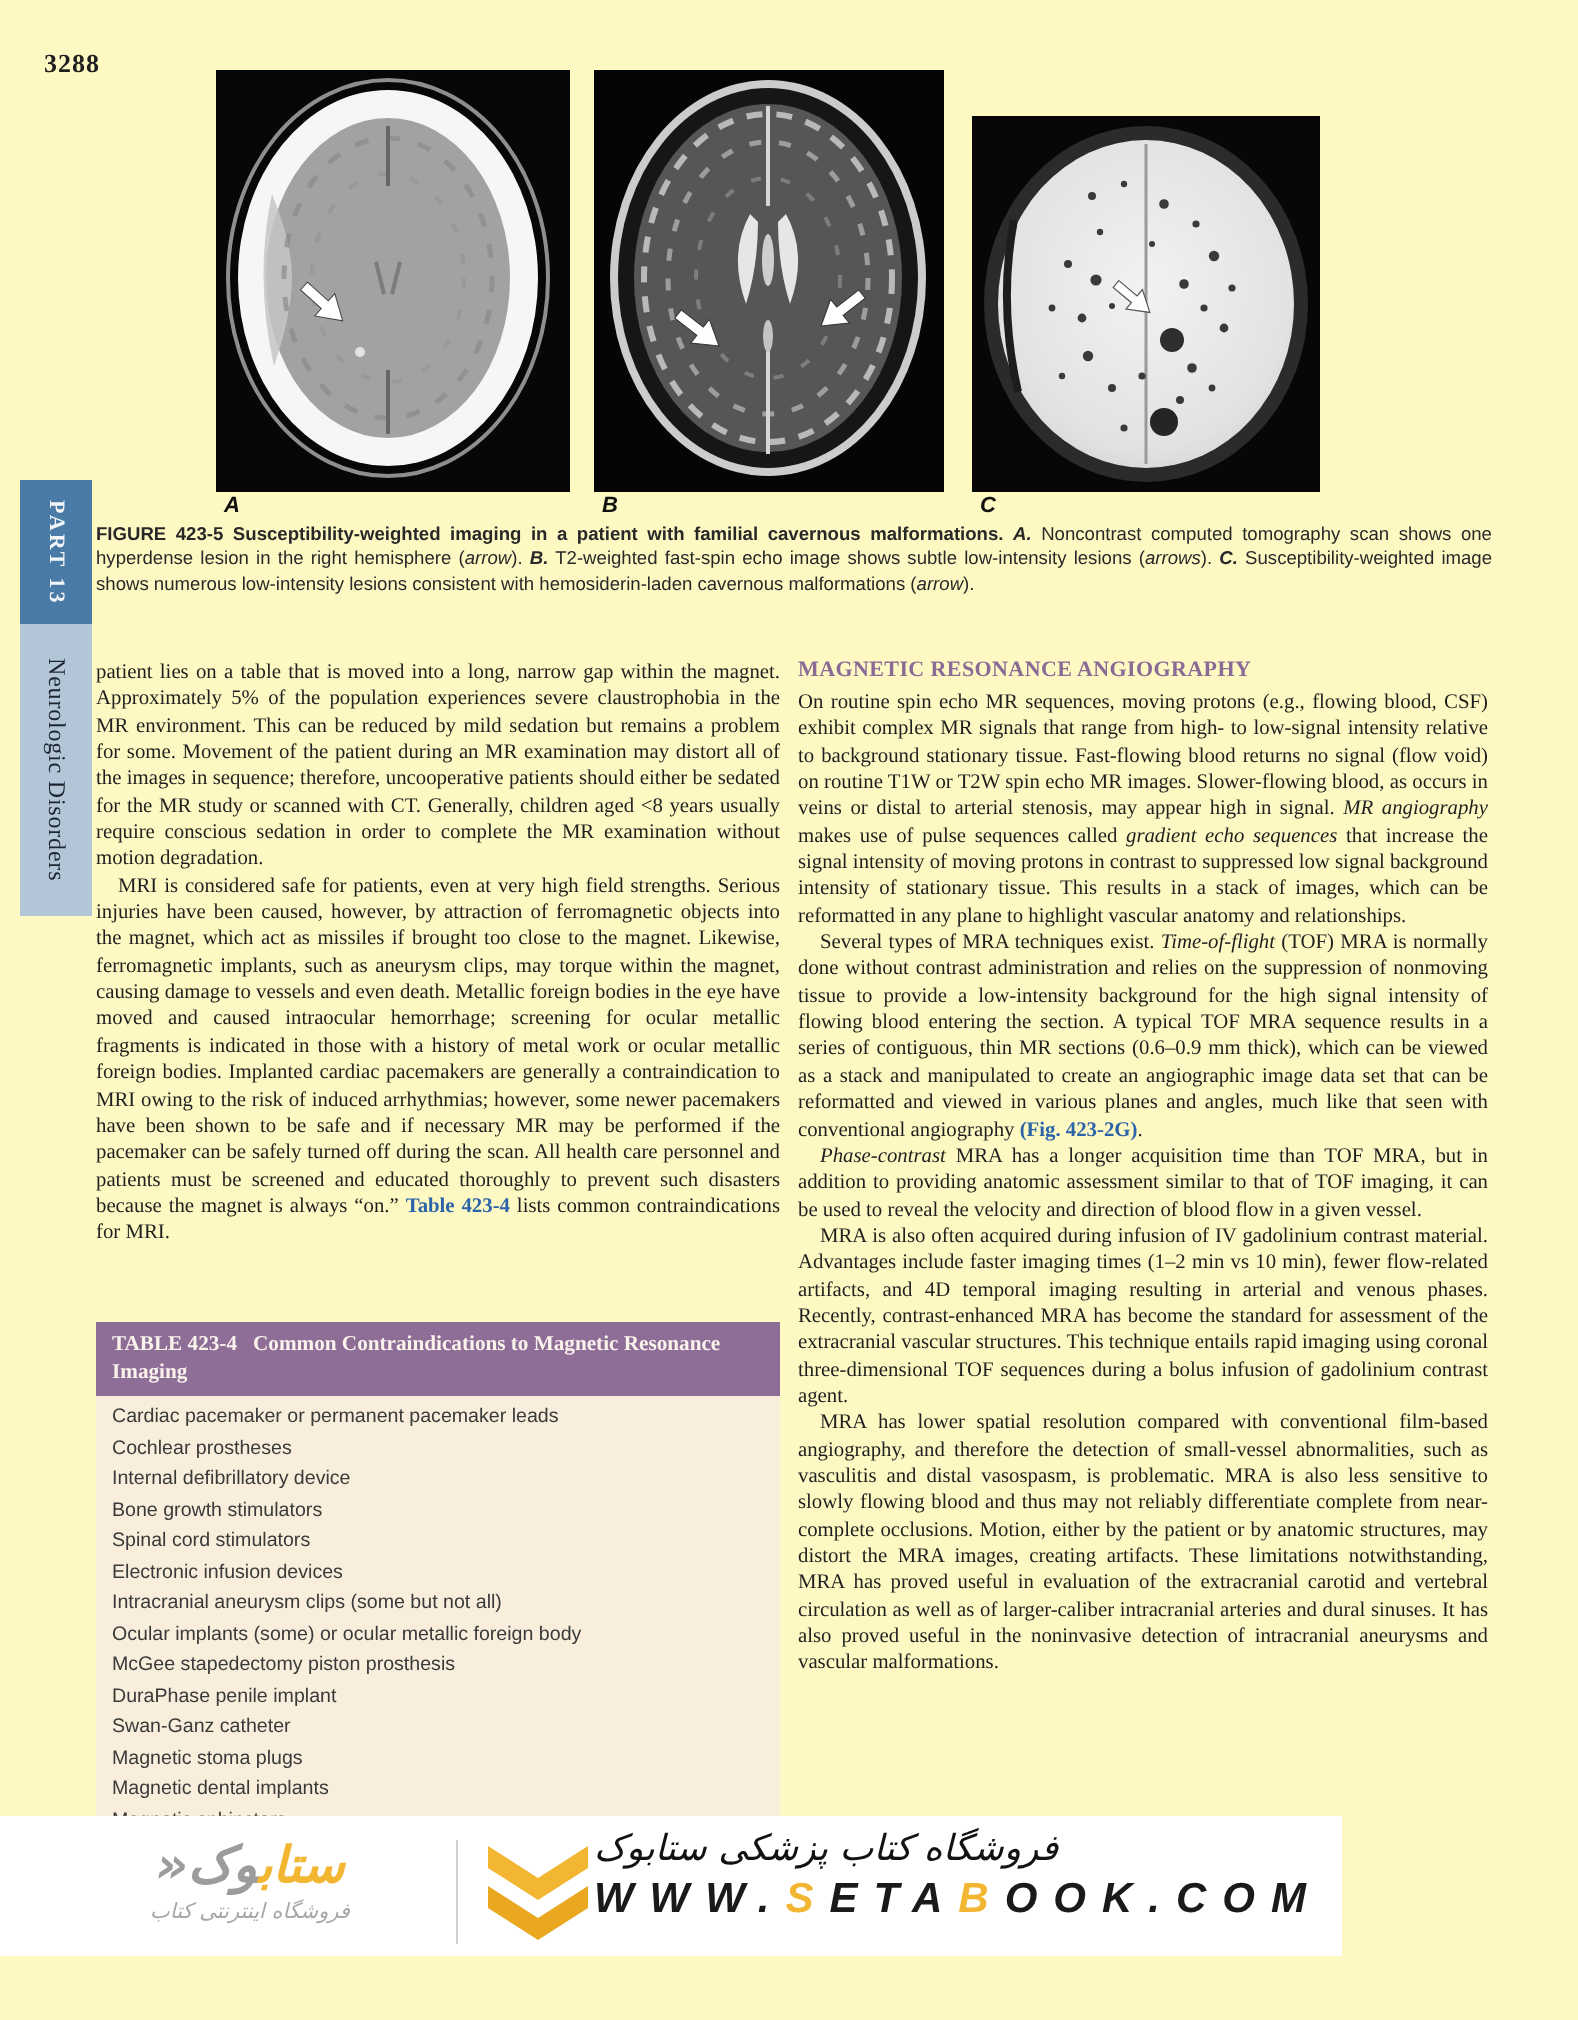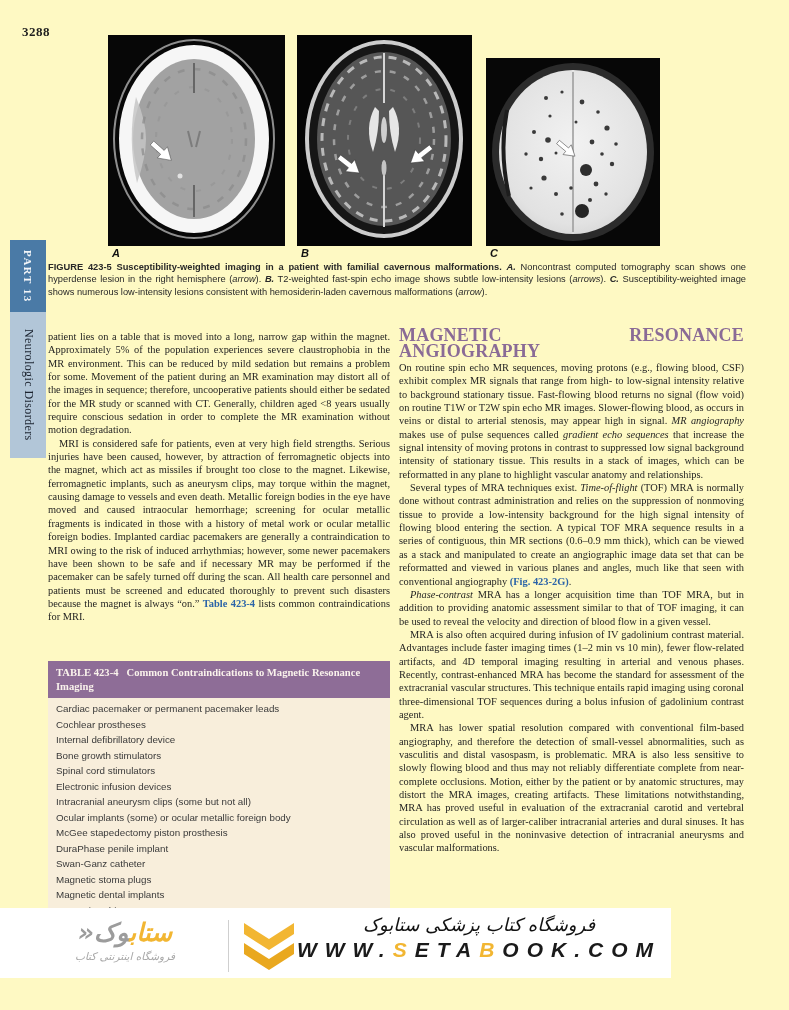--- a/index.html
+++ b/index.html
@@ -28,21 +28,21 @@
   .caption .b{font-weight:bold;}
   
   .col{position:absolute;font-size:10.4px;line-height:13.35px;text-align:justify;}
   .col-left{left:48px;top:330px;width:342px;}
   .col-right{left:399px;top:327px;width:345px;}
   .para{margin:0;}
   .para.indent{text-indent:11px;}
   .b{font-weight:bold;margin-top:16px;}
   .i{font-style:italic;}
   .link{color:#2b64a8;}
-  .mra-heading{margin:0 0 2px 0;font-size:18px;line-height:16px;font-weight:bold;
+  .mra-heading{margin:0 0 2px 0;font-size:11px;line-height:16px;font-weight:bold;
     color:#8a6b96;letter-spacing:.2px;}
   
   .ctable{position:absolute;left:48px;top:661px;width:342px;}
   .thead{background:#8e6d97;color:#faf3ec;font-weight:bold;font-size:10.6px;
     line-height:13.5px;padding:5px 9px 5px 8px;}
   .thead span:first-child{margin-right:8px;}
   .tbody{background:#f8eedb;height:240px;overflow:hidden;
     font-family:"Liberation Sans",sans-serif;font-size:9.8px;color:#3a3a3a;
     padding:3px 8px 0 8px;box-sizing:border-box;}
   .tbody div{line-height:15.5px;}
@@ -51,21 +51,21 @@
   .logo-cluster{position:absolute;left:36px;top:12px;display:flex;align-items:flex-start;}
   .wordmark-block{width:178px;text-align:center;}
   .wordmark{font-family:"DejaVu Sans",sans-serif;font-size:25px;font-weight:bold;
     line-height:26px;direction:rtl;white-space:nowrap;}
   .wordmark .y{color:#f2b632;}
   .wordmark .gray{color:#9c9c9c;}
   .logo-tagline{font-family:"DejaVu Sans",sans-serif;font-size:10.5px;color:#a7a7a7;
     direction:rtl;margin-top:4px;}
   .logo-divider{width:1px;height:52px;background:#cfcfcf;margin:0 12px 0 14px;}
   .chevron-logo{margin-top:1px;}
-  .store-block{position:absolute;right:10px;top:6px;text-align:center;}
+  .store-block{position:absolute;right:10px;top:6px;text-align:left;}
   .store-title{font-family:"DejaVu Sans",sans-serif;font-size:18px;color:#121212;
     direction:rtl;line-height:22px;}
   .store-url{font-family:"Liberation Sans",sans-serif;font-size:21px;font-weight:bold;
     letter-spacing:8px;color:#1a1a1a;margin-top:2px;white-space:nowrap;}
   .store-url .y{color:#f2b632;}
 </style>
 </head>
 <body>
 
 <div class="page">

